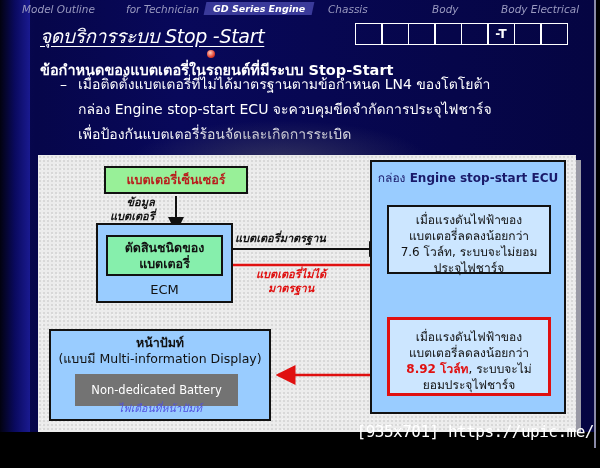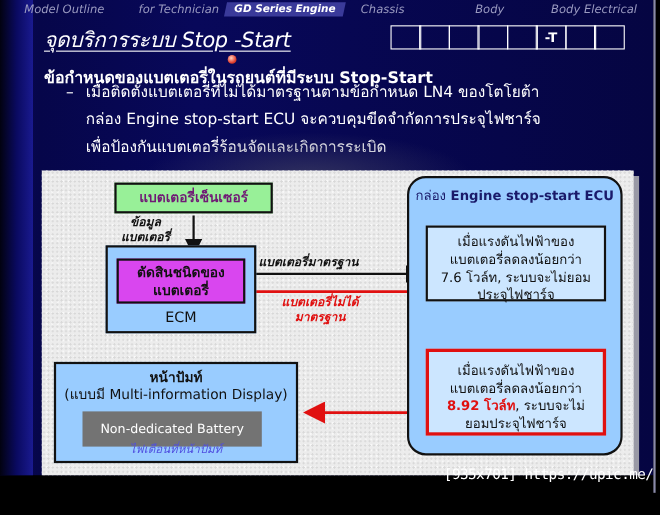--- a/index.html
+++ b/index.html
@@ -77,38 +77,38 @@
       radial-gradient(#f8f8f8 0.8px, transparent 0.9px);
     background-size: 4px 4px, 5px 5px;
     background-position: 0 0, 2px 2px;
     box-shadow: 5px 5px 0 #9a9aa6;
   }
 
   .box { position: absolute; border: 2px solid #111; }
   .sensor-box {
     left: 66px; top: 11px; width: 144px; height: 28px; background: #98f098;
     display: flex; align-items: center; justify-content: center;
-    font-weight: bold; font-size: 12.5px; color: #701a75;
+    font-weight: bold; font-size: 12.5px; color: #b91c1c;
   }
   .label-italic {
     position: absolute; font-style: italic; font-weight: bold; font-size: 11px; color: #111;
     white-space: nowrap; line-height: 14px;
   }
   .ecm-box { left: 58px; top: 68px; width: 137px; height: 80px; background: #99ccff; }
   .ecm-inner {
-    position: absolute; left: 8px; top: 10px; width: 117px; height: 41px; background: #d946ef;
+    position: absolute; left: 8px; top: 10px; width: 117px; height: 41px; background: #86efac;
     border: 2px solid #111; display: flex; flex-direction: column; align-items: center;
     justify-content: center; font-weight: bold; font-size: 12.5px; color: #111; line-height: 16px;
   }
   .ecm-label {
     position: absolute; left: 0; width: 100%; bottom: 4px; text-align: center;
     font-size: 13px; color: #111;
   }
 
-  .ecu-box { left: 332px; top: 5px; width: 196px; height: 254px; background: #99ccff; border-radius: 17px; }
+  .ecu-box { left: 332px; top: 5px; width: 196px; height: 254px; background: #99ccff; }
   .ecu-title {
     position: absolute; left: 0; width: 100%; top: 6px; text-align: center;
     font-weight: bold; font-size: 12px; color: #1a1a6a; white-space: nowrap;
   }
   .ecu-sub {
     position: absolute; left: 15px; width: 164px; background: #cce6ff; border: 2px solid #111;
     text-align: center; font-size: 12px; color: #111; line-height: 16px; padding-top: 5px;
   }
   .ecu-sub.top { top: 43px; height: 69px; }
   .ecu-sub.bottom { top: 155px; height: 79px; border: 3px solid #e01010; font-weight: bold; padding-top: 9px; }
@@ -126,21 +126,21 @@
   }
   .display-warning {
     position: absolute; left: 0; width: 100%; bottom: 2px; text-align: center;
     font-style: italic; font-size: 10.5px; color: #5050e0; font-weight: normal;
   }
 
   svg.arrows { position: absolute; left: 0; top: 0; width: 538px; height: 282px; pointer-events: none; }
 
   .watermark {
     position: absolute; right: 6px; top: 422px; height: 20px; line-height: 20px;
-    color: #fff; font-size: 13px; font-family: "DejaVu Sans Mono", monospace; letter-spacing: -0.5px;
+    color: #fff; font-size: 16px; font-family: "DejaVu Sans Mono", monospace; letter-spacing: -0.5px;
   }
 </style>
 </head>
 <body>
 
 <div class="slide">
   <div class="left-stripe"></div>
 
   <div class="navbar">
     <div class="nav-item" style="left:22px;">Model Outline</div>
@@ -196,21 +196,21 @@
       <line x1="183" y1="94" x2="345" y2="94" stroke="#111" stroke-width="2" marker-end="url(#ah-black)"></line>
 
       <polyline points="183,110 351,110 351,206 345,206" fill="none" stroke="#e01010" stroke-width="2.5"></polyline>
       <line x1="351" y1="206" x2="346" y2="206" stroke="#e01010" stroke-width="2.5" marker-end="url(#ah-red)"></line>
 
       <line x1="349" y1="220" x2="240" y2="220" stroke="#e01010" stroke-width="2.5" marker-end="url(#ah-red)"></line>
     </svg>
 
     <div class="box sensor-box">แบตเตอรี่เซ็นเซอร์</div>
 
-    <div class="label-italic" style="left:72px; top:40px; text-align:center;font-family:Liberation Serif, serif;">
+    <div class="label-italic" style="left:72px; top:40px; text-align:right;font-family:Liberation Serif, serif;">
       <div>ข้อมูล</div>
       <div>แบตเตอรี่</div>
     </div>
 
     <div class="box ecm-box">
       <div class="ecm-inner">
         <div>ตัดสินชนิดของ</div>
         <div>แบตเตอรี่</div>
       </div>
       <div class="ecm-label">ECM</div>

